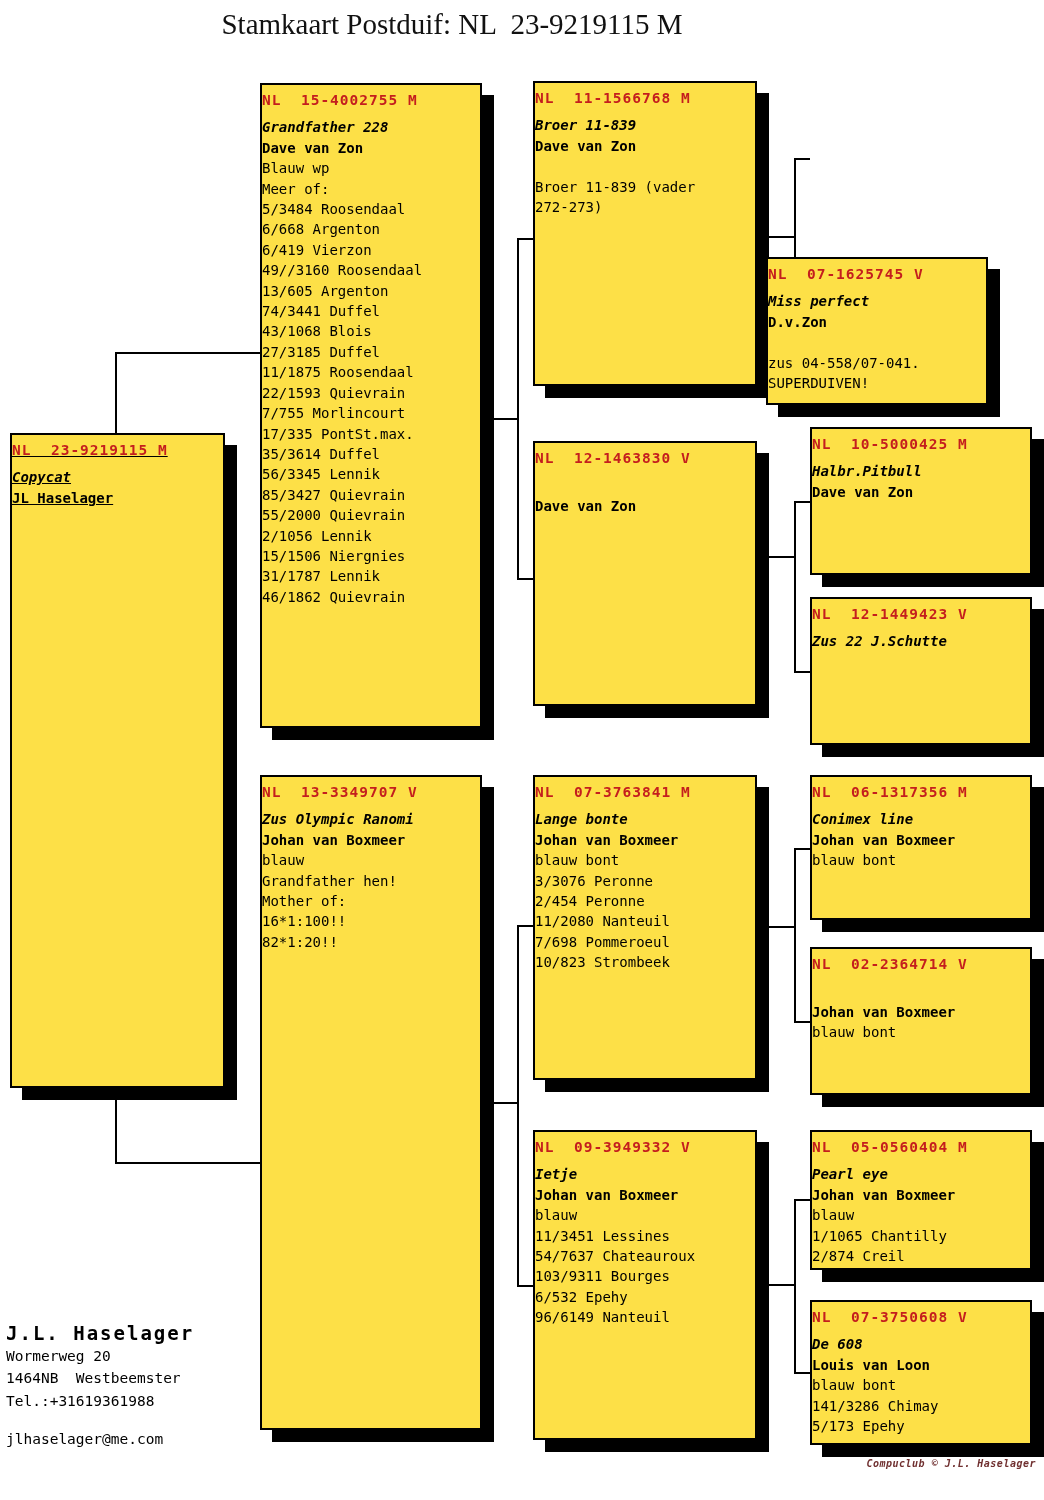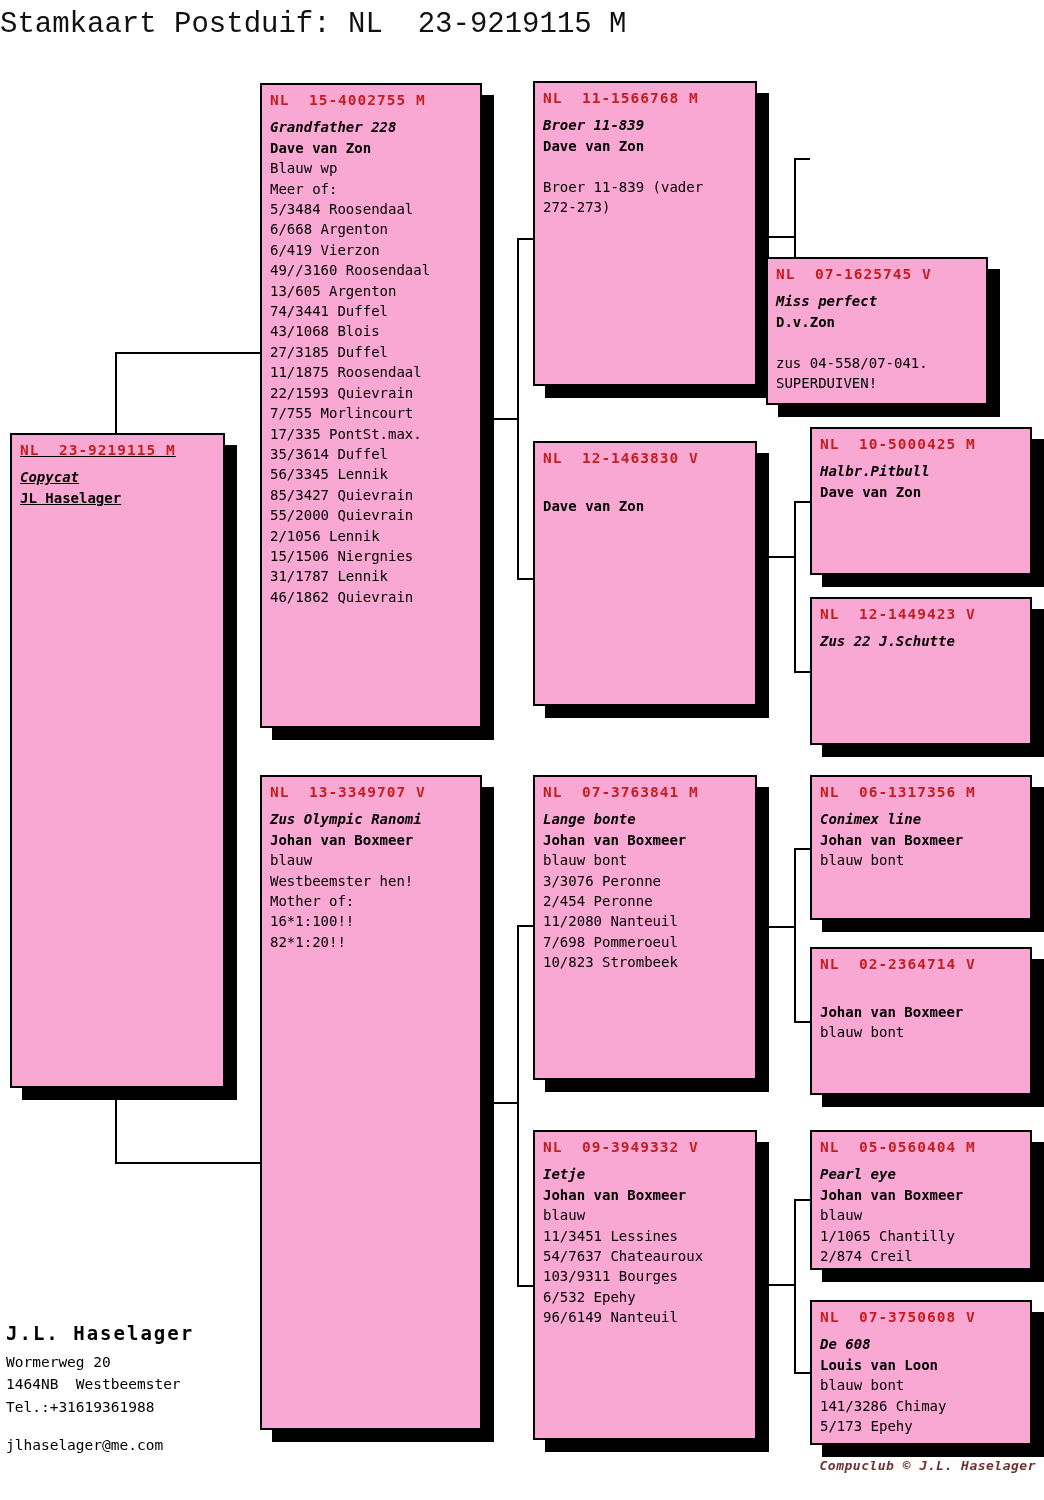--- a/index.html
+++ b/index.html
@@ -1,22 +1,22 @@
 <!DOCTYPE html>
 <html><head>
 <meta charset="utf-8">
 <style>
   html,body{margin:0;padding:0;background:#fff;}
   #card{position:relative;width:1044px;height:1500px;background:#fff;overflow:hidden;
         font-family:"DejaVu Sans Mono","Liberation Mono",monospace;color:#000;}
-  #title{position:absolute;left:0;top:8px;width:904px;text-align:left;
-         font-family:Liberation Mono, monospace;font-size:29px;
+  #title{position:absolute;left:0;top:8px;width:904px;text-align:center;
+         font-family:Liberation Serif, serif;font-size:29px;
          color:#111;white-space:pre;}
-  .pbox{position:absolute;background:#f9a8d4;border:2px solid #000;
-        box-shadow:12px 12px 0 #000;box-sizing:border-box;padding:5px 8px;
+  .pbox{position:absolute;background:#fde047;border:2px solid #000;
+        box-shadow:12px 12px 0 #000;box-sizing:border-box;padding:5px 0;
         font-size:14px;line-height:20.4px;}
   .ring{color:#c41e1e;font-weight:bold;white-space:pre;font-size:14.5px;
         margin-bottom:7px;letter-spacing:1px;}
   .line{white-space:pre;min-height:20.4px;}
   .bi{font-weight:bold;font-style:italic;}
   .b{font-weight:bold;}
   
   .subject{left:10px;top:433px;width:215px;height:655px;text-decoration:underline;}
   .father {left:260px;top:83px;width:222px;height:645px;}
   .mother {left:260px;top:775px;width:222px;height:655px;}
@@ -27,23 +27,23 @@
   .gg0{left:810px;top:84px;  width:222px;height:148px;}
   .gg1{left:766px;top:257px; width:222px;height:148px;}
   .gg2{left:810px;top:427px; width:222px;height:148px;}
   .gg3{left:810px;top:597px; width:222px;height:148px;}
   .gg4{left:810px;top:775px; width:222px;height:145px;}
   .gg5{left:810px;top:947px; width:222px;height:148px;}
   .gg6{left:810px;top:1130px;width:222px;height:140px;}
   .gg7{left:810px;top:1300px;width:222px;height:145px;}
   .conn{position:absolute;background:#000;}
   #owner-block{position:absolute;left:6px;top:1322px;font-size:14.5px;line-height:22.5px;}
-  #owner-name{font-size:19px;font-weight:bold;letter-spacing:2px;margin-bottom:6px;}
+  #owner-name{font-size:19px;font-weight:bold;letter-spacing:2px;margin-bottom:0;}
   #owner-email{margin-top:16px;}
-  #footer{position:absolute;right:8px;top:1458px;font-size:13px;font-weight:bold;
+  #footer{position:absolute;right:8px;top:1458px;font-size:10px;font-weight:bold;
           font-style:italic;color:#703030;letter-spacing:0.5px;white-space:pre;}
 </style>
 </head>
 <body>
 
 <div id="card">
 
   <div id="title">Stamkaart Postduif: NL  23-9219115 M</div>
 
   <div>
@@ -118,21 +118,21 @@
         <div class="line">46/1862 Quievrain</div>
       </div>
   </div>
 
   <div class="pbox mother">
     <div class="ring">NL  13-3349707 V</div>
     <div class="line bi">Zus Olympic Ranomi</div>
     <div class="line b">Johan van Boxmeer</div>
     <div>
         <div class="line">blauw</div>
-        <div class="line">Westbeemster hen!</div>
+        <div class="line">Grandfather hen!</div>
         <div class="line">Mother of:</div>
         <div class="line">16*1:100!!</div>
         <div class="line">82*1:20!!</div>
       </div>
   </div>
 
   <div class="pbox gp0">
     <div class="ring">NL  11-1566768 M</div>
     <div class="line bi">Broer 11-839</div>
     <div class="line b">Dave van Zon</div>

